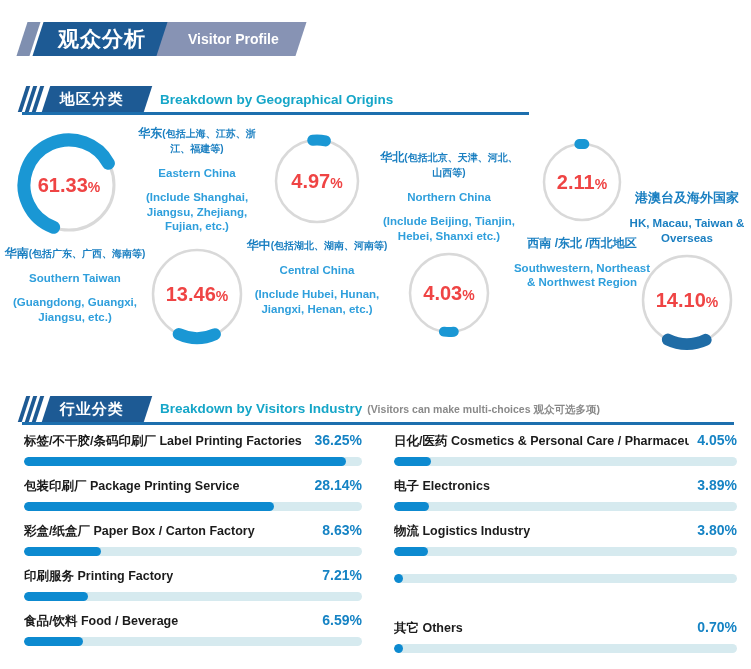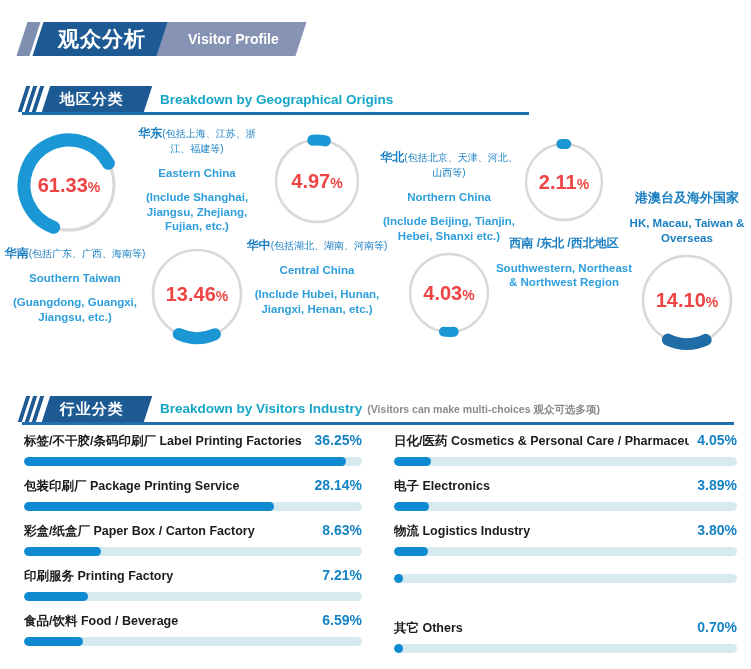--- a/index.html
+++ b/index.html
@@ -130,21 +130,21 @@
   .donut-value .pct { font-size: 14px; }
 
   .geo-label { position: absolute; text-align: center; line-height: 1.25; }
   .geo-cn {
     color: #1a7fc1;
     font-size: 12px;
     font-weight: bold;
   }
   .geo-cn .paren {
     font-size: 10px;
-    font-weight: normal;
+    font-weight: bold;
   }
   .geo-en {
     color: #2f9fdc;
     font-size: 11.5px;
     font-weight: bold;
     margin-top: 10px;
   }
 
   
   #industry-region { position: absolute; left: 0; top: 432px; width: 751px; }
@@ -273,21 +273,21 @@
         <span class="num">4.03</span><span class="pct">%</span>
       </div>
     </div>
     <div class="geo-label" style="left:-24px; top:-96px; width:142px;">
       <div class="geo-cn"><span>华北</span><span class="paren">(包括北京、天津、河北、山西等)</span></div>
       <div class="geo-en">Northern China</div>
       <div class="geo-en sub">(Include Beijing, Tianjin, Hebei, Shanxi etc.)</div>
     </div>
   </div>
 
-  <div class="donut-card" style="left:518px; top:18px;">
+  <div class="donut-card" style="left:536px; top:18px;">
     <div class="donut">
       <svg width="92" height="92" viewBox="0 0 92 92" aria-hidden="true">
         <circle cx="46" cy="46" r="38" fill="none" stroke="#d9d9d9" stroke-width="2.5"></circle>
         <circle cx="46" cy="46" r="38" fill="none" stroke="#1a97d4" stroke-width="10" stroke-linecap="round" transform="rotate(-94 46 46)" stroke-dasharray="5.0 233.8"></circle>
       </svg>
       <div class="donut-value">
         <span class="num">2.11</span><span class="pct">%</span>
       </div>
     </div>
     <div class="geo-label" style="left:-26px; top:100px; width:144px;">

